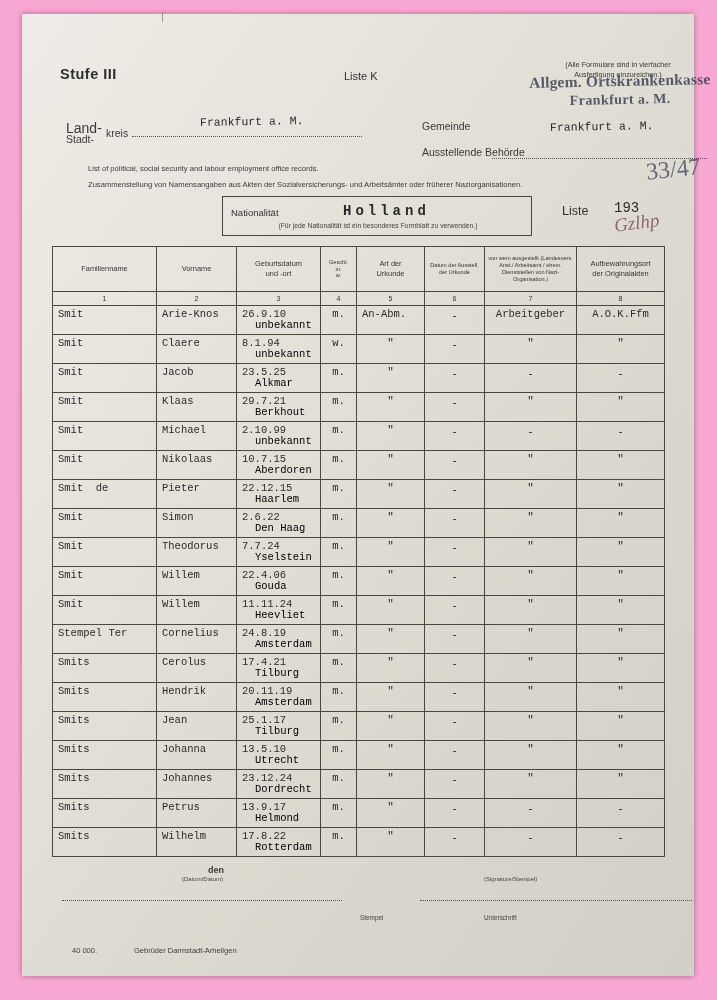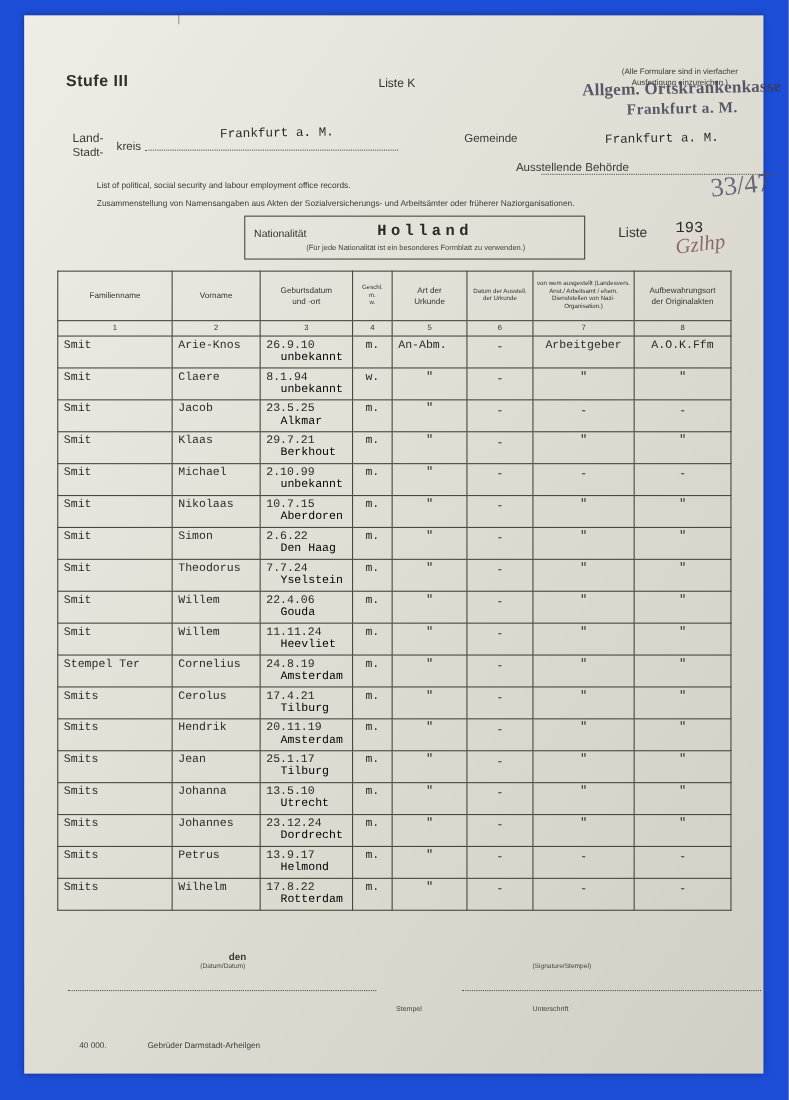--- a/index.html
+++ b/index.html
@@ -1,20 +1,20 @@
 <!DOCTYPE html>
 <html><head>
 <meta charset="utf-8">
 <style>
   html,body{margin:0;padding:0;background:#9a9a96;}
   body{font-family:"Liberation Sans", sans-serif;}
   .page{
     position:relative;
     width:717px;height:1000px;
-    background:#1d4ed8;
+    background:#f9a8d4;
     overflow:hidden;
   }
   .sheet{
     position:absolute;
     left:22px;top:14px;
     width:672px;height:962px;
     background:#e6e3d9;
     box-shadow:0 0 6px rgba(0,0,0,.35);
   }
   
@@ -37,28 +37,28 @@
     font-family:"Liberation Serif", serif;
     font-size:15.5px;font-weight:bold;
     color:#3b3b50;
     text-align:center;
     letter-spacing:.2px;
     transform:rotate(-1.2deg);
     opacity:.82;
   }
   .stamp-ok .l2{font-size:14px;display:block;margin-top:2px;letter-spacing:.4px;}
 
-  .land{position:absolute;left:44px;top:106px;font-size:11px;}
+  .land{position:absolute;left:44px;top:106px;font-size:14px;}
   .stadt{position:absolute;left:44px;top:119px;font-size:10.5px;}
   .kreis{position:absolute;left:84px;top:113px;font-size:10.5px;}
   .dots1{position:absolute;left:110px;top:122px;width:230px;border-bottom:1px dotted #55544c;}
   .kreis-val{position:absolute;left:178px;top:101px;font-size:11.5px;transform:rotate(-1deg);}
   .gemeinde{position:absolute;left:400px;top:106px;font-size:10.5px;}
   .gemeinde-val{position:absolute;left:528px;top:106px;font-size:11.5px;transform:rotate(-1deg);}
-  .behoerde{position:absolute;left:400px;top:132px;font-size:10.5px;margin-left:47px;}
+  .behoerde{position:absolute;left:400px;top:132px;font-size:10.5px;}
   .dots2{position:absolute;left:470px;top:144px;width:215px;border-bottom:1px dotted #55544c;}
 
   .eng{position:absolute;left:66px;top:150px;font-size:7.6px;color:#3b3b36;}
   .ger{position:absolute;left:66px;top:166px;font-size:7.6px;color:#3b3b36;}
 
   .pen-num{
     position:absolute;left:624px;top:142px;
     font-family:"Liberation Serif", serif;
     font-size:24px;color:#4b4b62;opacity:.8;
     transform:rotate(-6deg);
@@ -357,20 +357,47 @@
               </td>
               <td>
                 <div class="ditto">"</div>
               </td>
               <td>
                 <div class="ditto">"</div>
               </td>
             </tr>
             <tr>
               <td>
+                <div class="cellv">Smit  de</div>
+              </td>
+              <td>
+                <div class="cellv">Pieter</div>
+              </td>
+              <td>
+                <div class="cellv">22.12.15</div>
+                <span class="sub">Haarlem</span>
+              </td>
+              <td>
+                <div class="cellv ctr">m.</div>
+              </td>
+              <td>
+                <div class="ditto">"</div>
+              </td>
+              <td>
+                <div class="dash">-</div>
+              </td>
+              <td>
+                <div class="ditto">"</div>
+              </td>
+              <td>
+                <div class="ditto">"</div>
+              </td>
+            </tr>
+            <tr>
+              <td>
                 <div class="cellv">Smit</div>
               </td>
               <td>
                 <div class="cellv">Simon</div>
               </td>
               <td>
                 <div class="cellv">2.6.22</div>
                 <span class="sub">Den Haag</span>
               </td>
               <td>

